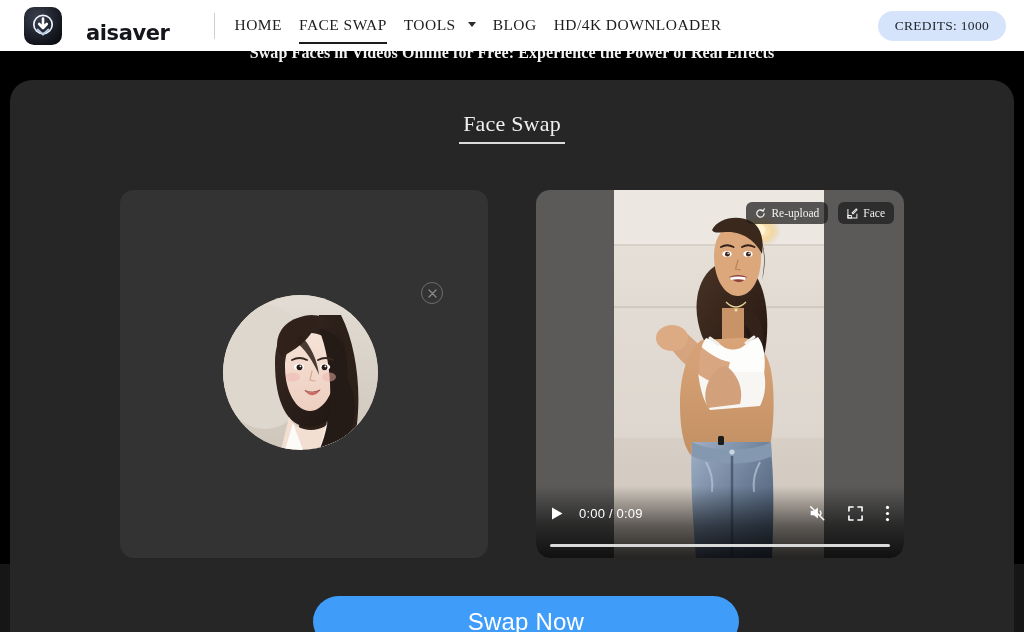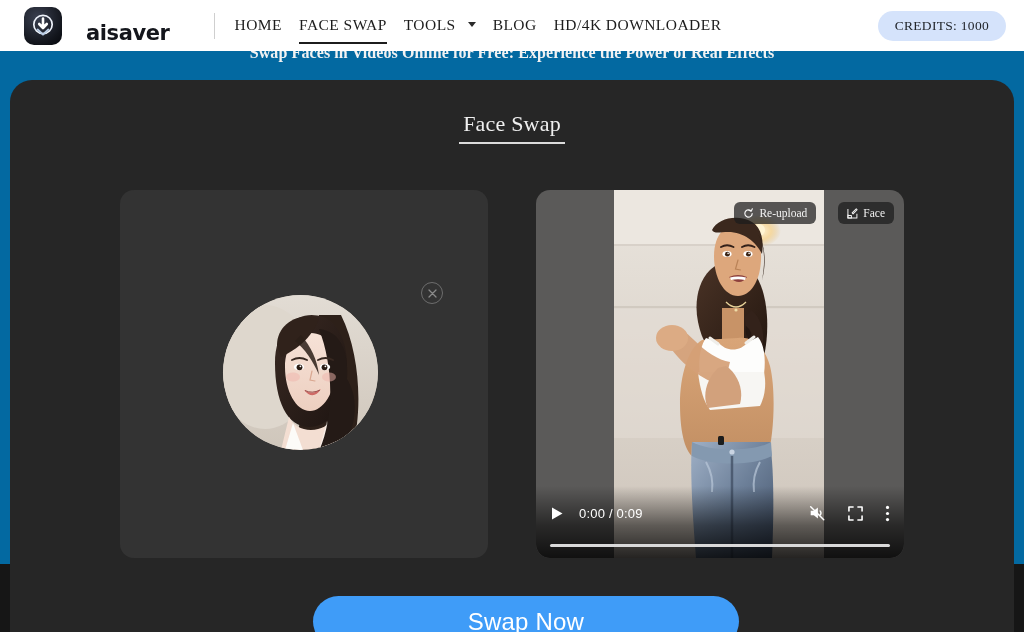--- a/index.html
+++ b/index.html
@@ -100,21 +100,21 @@
     align-items: center;
     cursor: pointer;
   }
 
   
   .page {
     position: absolute;
     top: 51px; left: 0;
     width: 1024px;
     height: 513px;
-    background: #0369a1;
+    background: #000000;
   }
   .page-heading {
     position: absolute;
     top: -7px; left: 0;
     width: 1024px;
     text-align: center;
     font-size: 16px;
     font-weight: bold;
     color: #f2f2f2;
     letter-spacing: 0.1px;
@@ -221,21 +221,21 @@
     overflow: hidden;
     background: #cfc8c0;
   }
   .video-frame svg { display: block; }
 
   .vid-actions {
     position: absolute;
     top: 12px;
     right: 10px;
     display: flex;
-    gap: 22px;
+    gap: 10px;
     z-index: 5;
   }
   .vid-btn {
     height: 22px;
     padding: 0 9px;
     border-radius: 6px;
     background: rgba(28,28,28,0.72);
     color: #f2f2f2;
     font-size: 11.5px;
     display: flex;

